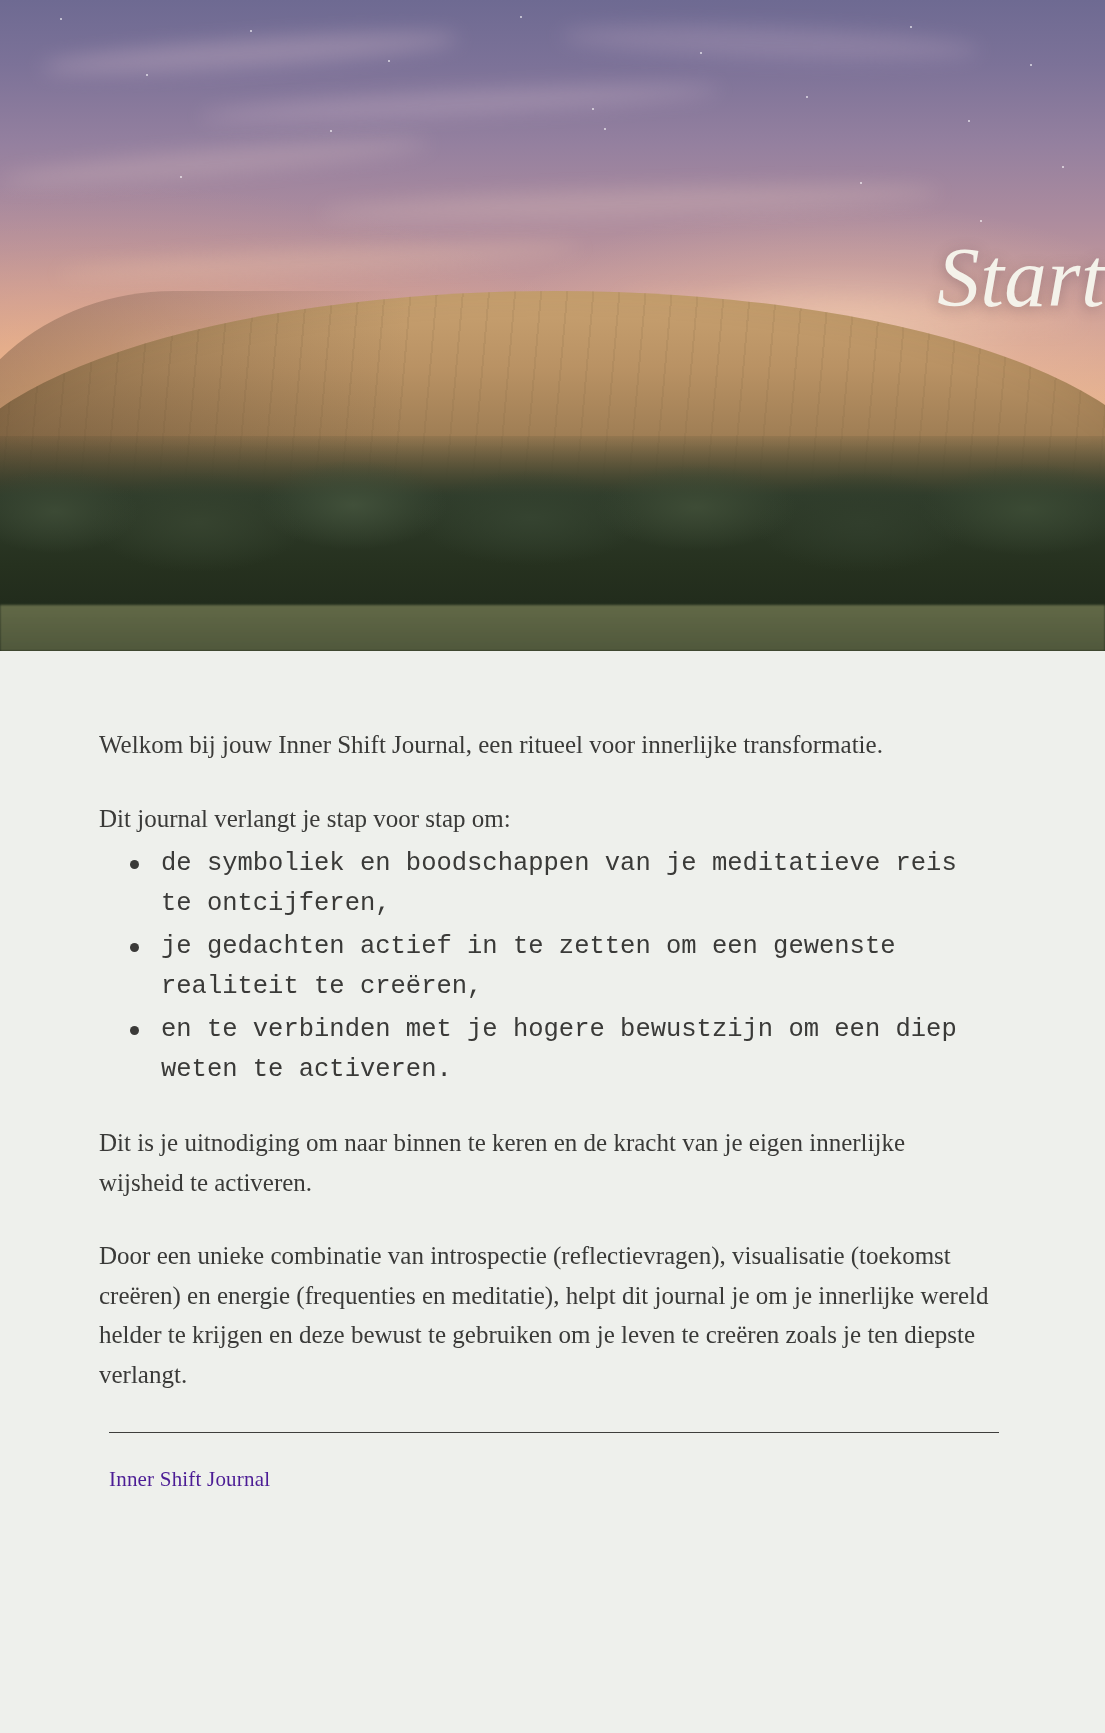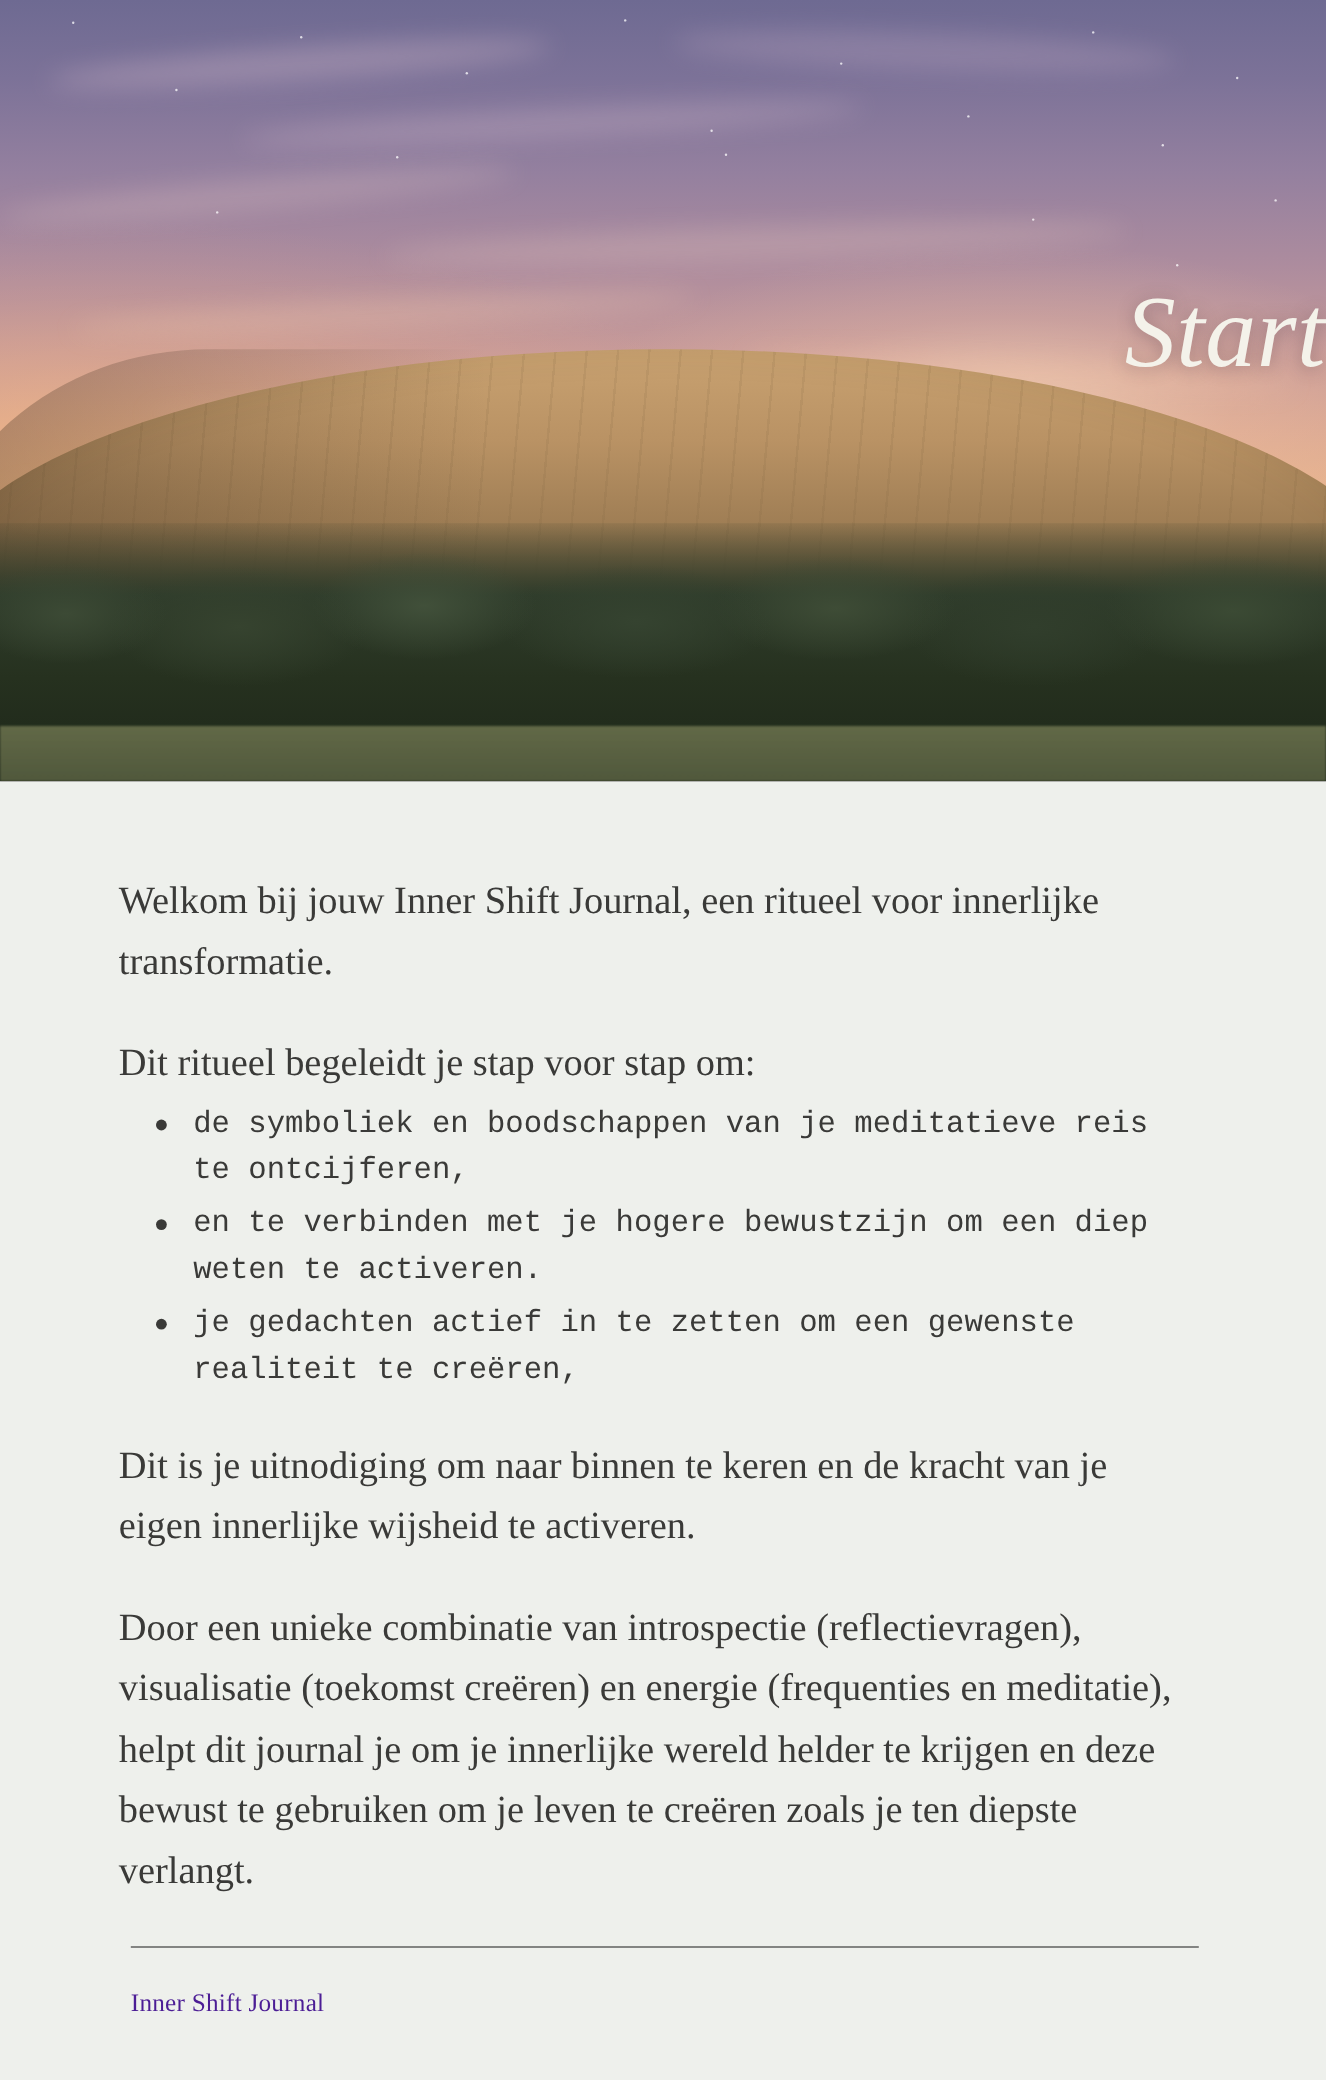--- a/index.html
+++ b/index.html
@@ -158,21 +158,21 @@
     width: 1105px;
     padding: 0;
   }
 
   .body-inner {
     padding: 74px 110px 0 99px;
   }
 
   p.para {
     margin: 0 0 34px 0;
-    font-size: 32px;
+    font-size: 25px;
     line-height: 1.58;
     color: #3a3a38;
   }
   p.para.tight {
     margin-bottom: 6px;
   }
 
   ul.bullets {
     margin: 0 0 34px 0;
     padding-left: 58px;
@@ -259,26 +259,26 @@
     <div class="water"></div>
 
     <div class="hero-title">Start</div>
   </div>
 
   <div class="content">
     <div class="body-inner">
 
       <p class="para">Welkom bij jouw Inner Shift Journal, een ritueel voor innerlijke transformatie.</p>
 
-      <p class="para tight">Dit ritueel begeleidt je stap voor stap om:</p>
+      <p class="para tight">Dit journal verlangt je stap voor stap om:</p>
 
       <ul class="bullets">
         <li>de symboliek en boodschappen van je meditatieve reis te ontcijferen,</li>
+        <li>je gedachten actief in te zetten om een gewenste realiteit te creëren,</li>
         <li>en te verbinden met je hogere bewustzijn om een diep weten te activeren.</li>
-        <li>je gedachten actief in te zetten om een gewenste realiteit te creëren,</li>
       </ul>
 
       <p class="para">Dit is je uitnodiging om naar binnen te keren en de kracht van je eigen innerlijke wijsheid te activeren.</p>
 
       <p class="para">Door een unieke combinatie van introspectie (reflectievragen), visualisatie (toekomst creëren) en energie (frequenties en meditatie), helpt dit journal je om je innerlijke wereld helder te krijgen en deze bewust te gebruiken om je leven te creëren zoals je ten diepste verlangt.</p>
 
       <div class="divider"></div>
 
       <div class="footer">Inner Shift Journal</div>
 

